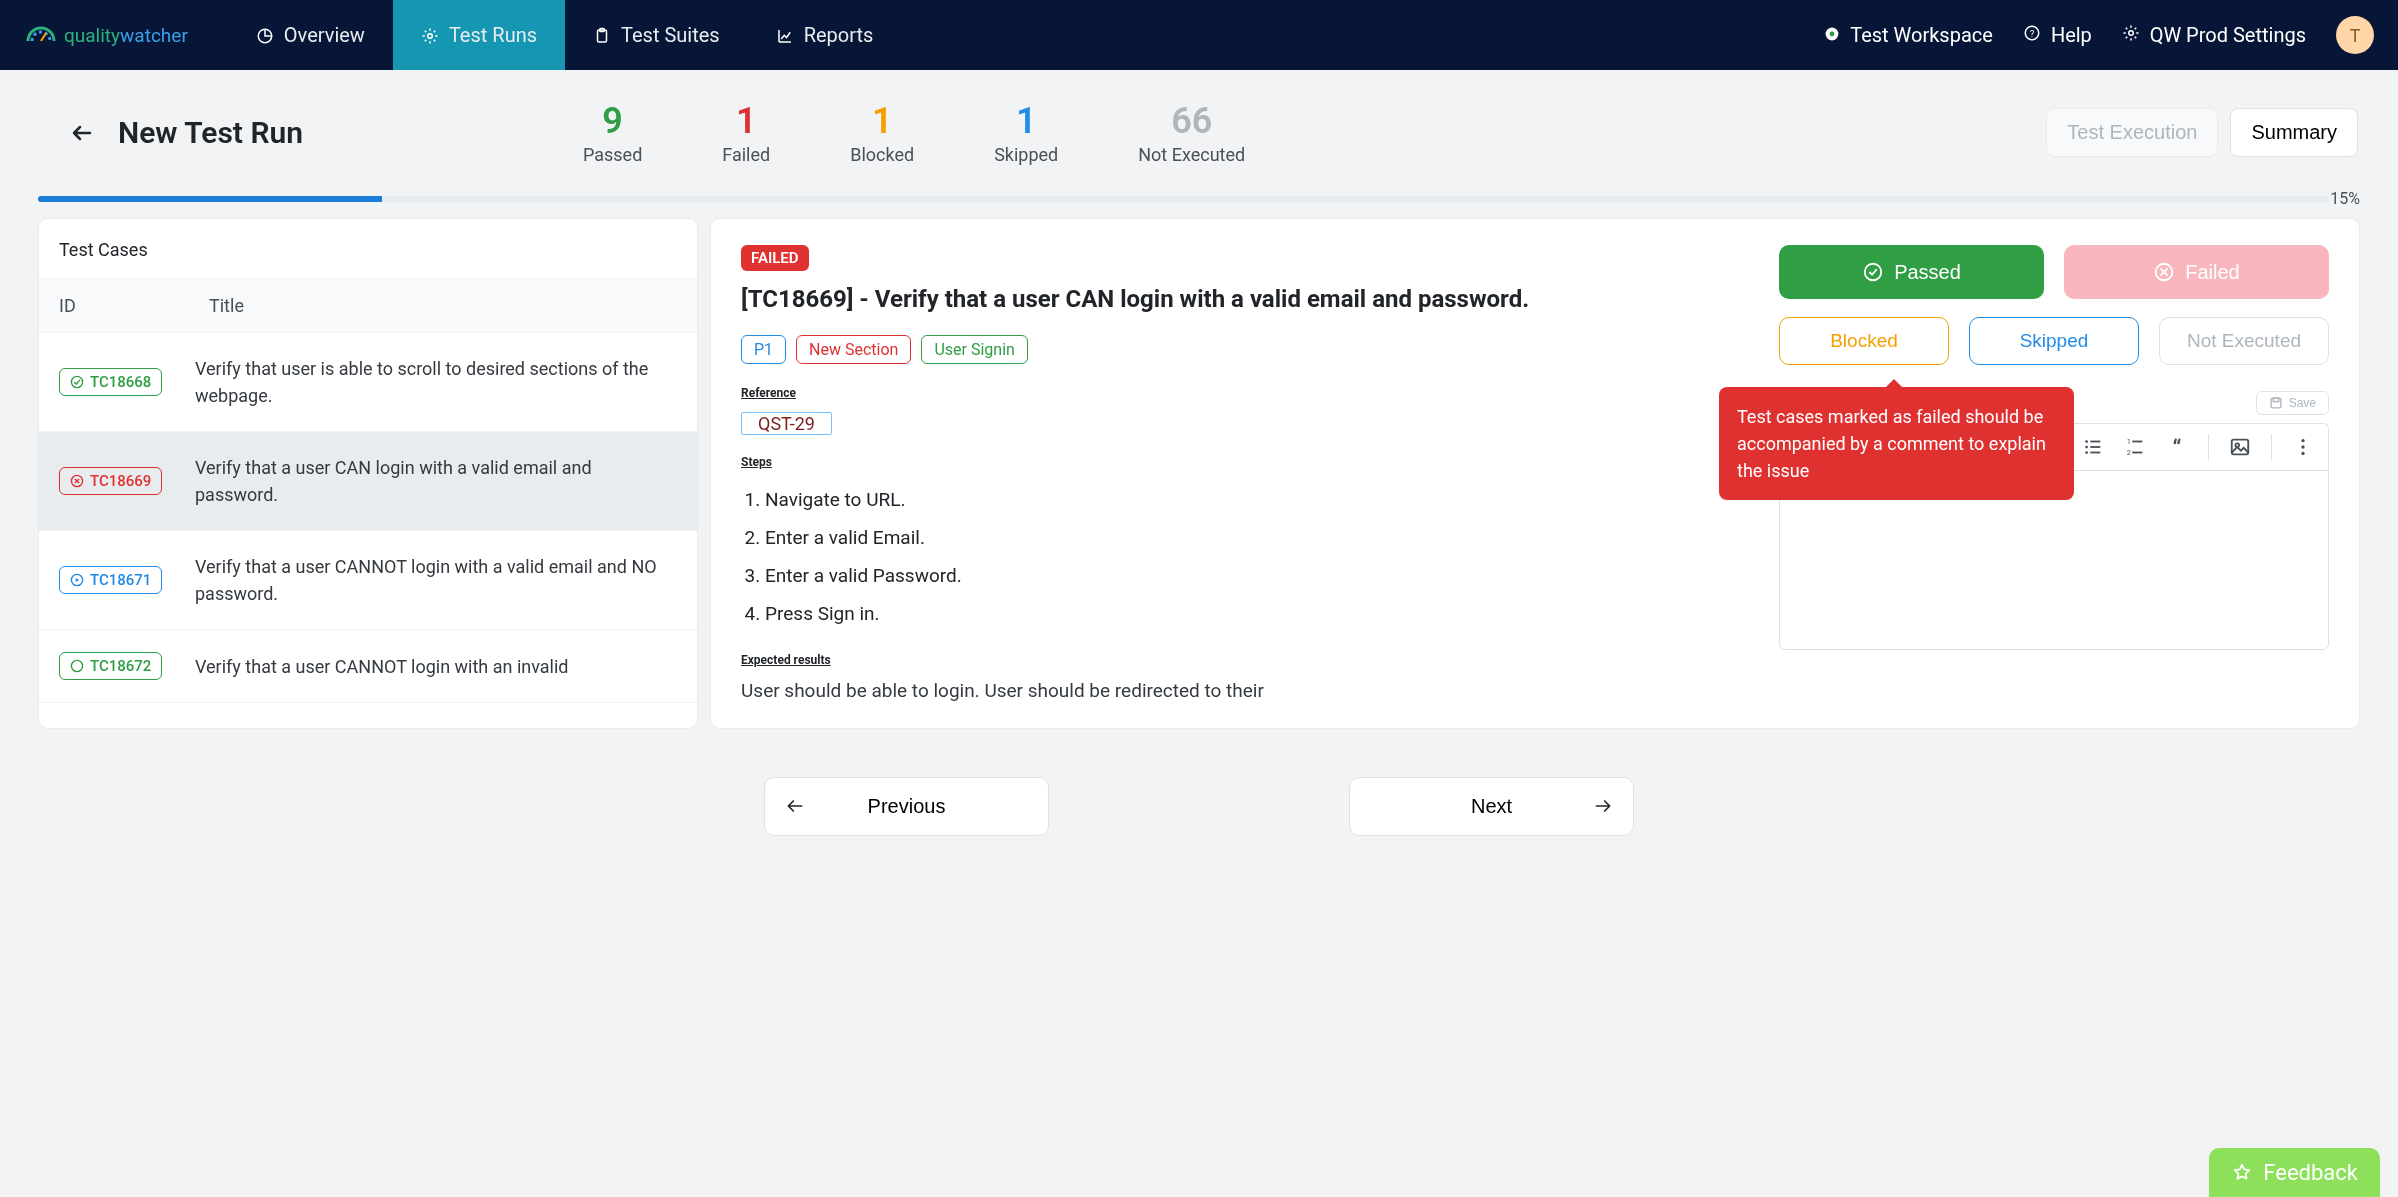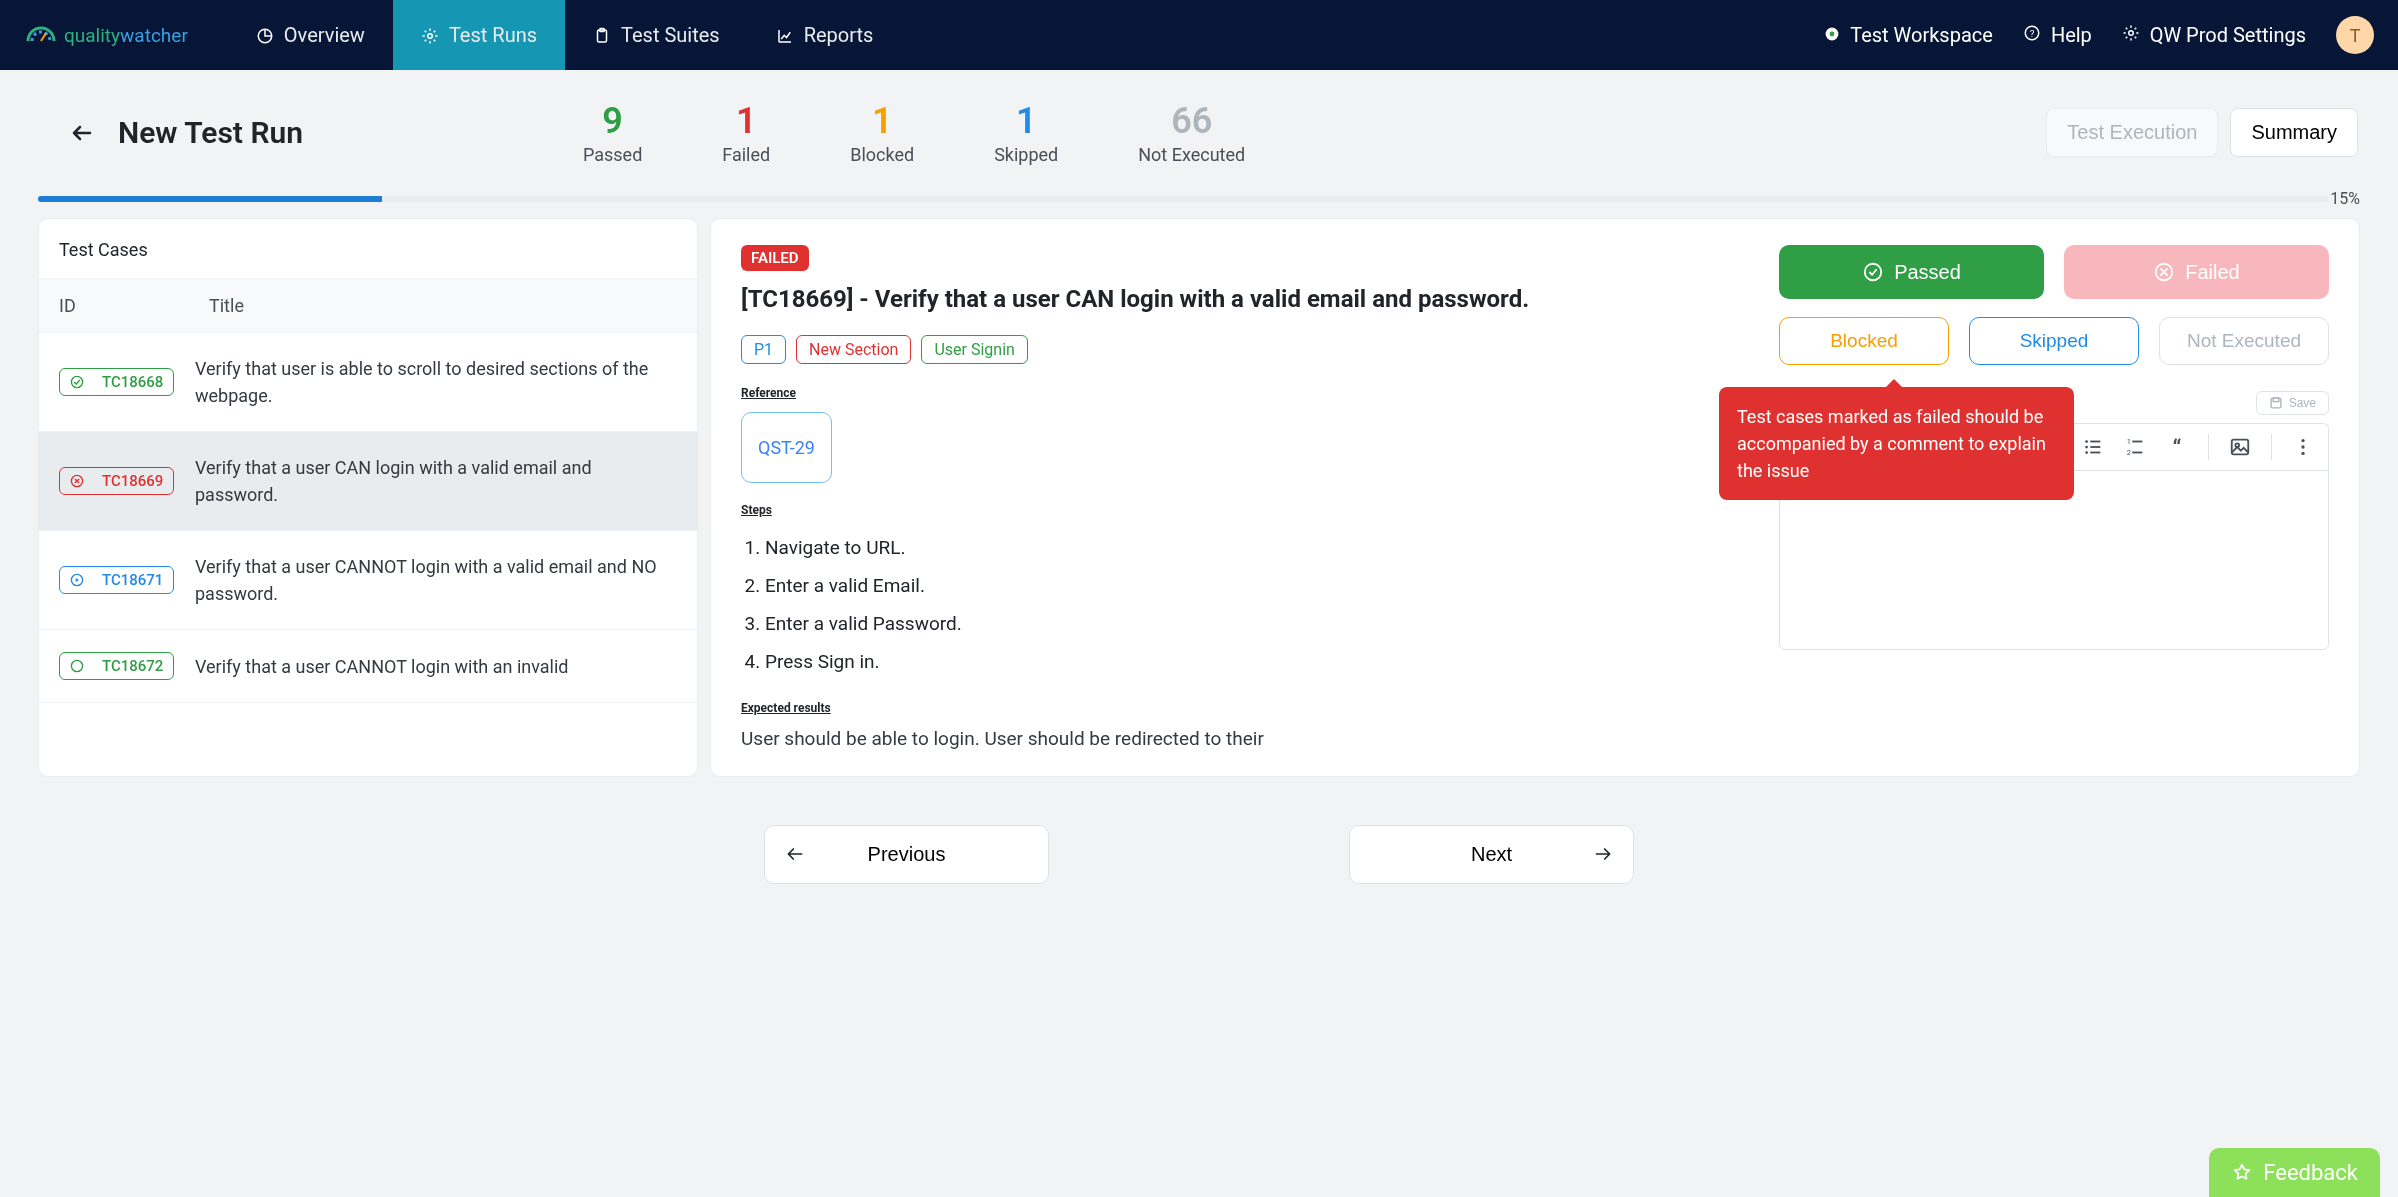--- a/index.html
+++ b/index.html
@@ -57,38 +57,38 @@
 
   
   .l-title { padding: 20px 20px 18px 20px; font-size: 18px; border-bottom: 1px solid #f1f3f5; }
   .l-head { display: flex; padding: 16px 20px; font-size: 18px; color: #495057; border-bottom: 1px solid #f1f3f5; background: #f8f9fa; }
   .l-head .id { width: 150px; }
   .l-rows { max-height: 560px; overflow-y: auto; }
   .l-row { display: flex; align-items: center; padding: 22px 20px; border-bottom: 1px solid #f1f3f5; gap: 16px; cursor: pointer; }
   .l-row.sel { background: #e9ecef; }
   .l-row .badge { width: 120px; flex-shrink: 0; }
   .l-row .title { flex: 1; font-size: 18px; line-height: 1.5; color: #343a40; }
-  .tc-badge { display: inline-flex; align-items: center; gap: 18px; border: 1.5px solid; border-radius: 6px; padding: 4px 10px; font-size: 15px; font-weight: 500; }
+  .tc-badge { display: inline-flex; align-items: center; gap: 6px; border: 1.5px solid; border-radius: 6px; padding: 4px 10px; font-size: 15px; font-weight: 500; }
   .tc-badge.passed { color: #2f9e44; border-color: #2f9e44; }
   .tc-badge.failed { color: #e03131; border-color: #e03131; }
   .tc-badge.blocked { color: #f59f00; border-color: #f59f00; }
   .tc-badge.skipped { color: #228be6; border-color: #228be6; }
   .tc-badge.ne { color: #2f9e44; border-color: #2f9e44; }
 
   
   .detail { flex: 1; padding: 26px 30px; overflow: auto; }
   .status-pill { display: inline-block; background: #e03131; color: #fff; font-size: 15px; font-weight: 600; padding: 4px 10px; border-radius: 6px; margin-bottom: 12px; }
   .detail h2 { font-size: 24px; font-weight: 700; line-height: 1.4; margin-bottom: 18px; }
   .tags { display: flex; gap: 10px; margin-bottom: 22px; }
   .tag { border: 1.5px solid; border-radius: 6px; padding: 4px 12px; font-size: 16px; }
   .tag.p1 { color: #228be6; border-color: #228be6; }
   .tag.section { color: #e03131; border-color: #e03131; }
   .tag.signin { color: #2f9e44; border-color: #2f9e44; }
   .detail h3 { font-size: 12px; font-weight: 700; margin: 20px 0 12px; text-decoration: underline; }
-  .ref { color: #3b82f6; border: 1.5px solid #74c0fc; border-radius: 10px; padding: 24px 16px; font-size: 18px; display: inline-block; cursor: pointer; }
+  .ref { color: #7f1d1d; border: 1.5px solid #74c0fc; border-radius: 2px; padding: 0 16px; font-size: 18px; display: inline-block; cursor: pointer; }
   .steps ol { margin-left: 24px; font-size: 19px; line-height: 2; }
   .expected { font-size: 19px; color: #343a40; }
 
   
   .actions { width: 590px; padding: 26px 30px 26px 10px; position: relative; }
   .act-row1 { display: flex; gap: 20px; margin-bottom: 18px; }
   .act-btn { flex: 1; height: 54px; border-radius: 10px; font-size: 20px; display: flex; align-items: center; justify-content: center; gap: 10px; border: none; cursor: pointer; }
   .act-btn.passed { background: #2f9e44; color: #fff; }
   .act-btn.failed-sel { background: #f7b7bd; color: #fff; }
   .act-row2 { display: flex; gap: 20px; margin-bottom: 26px; }

